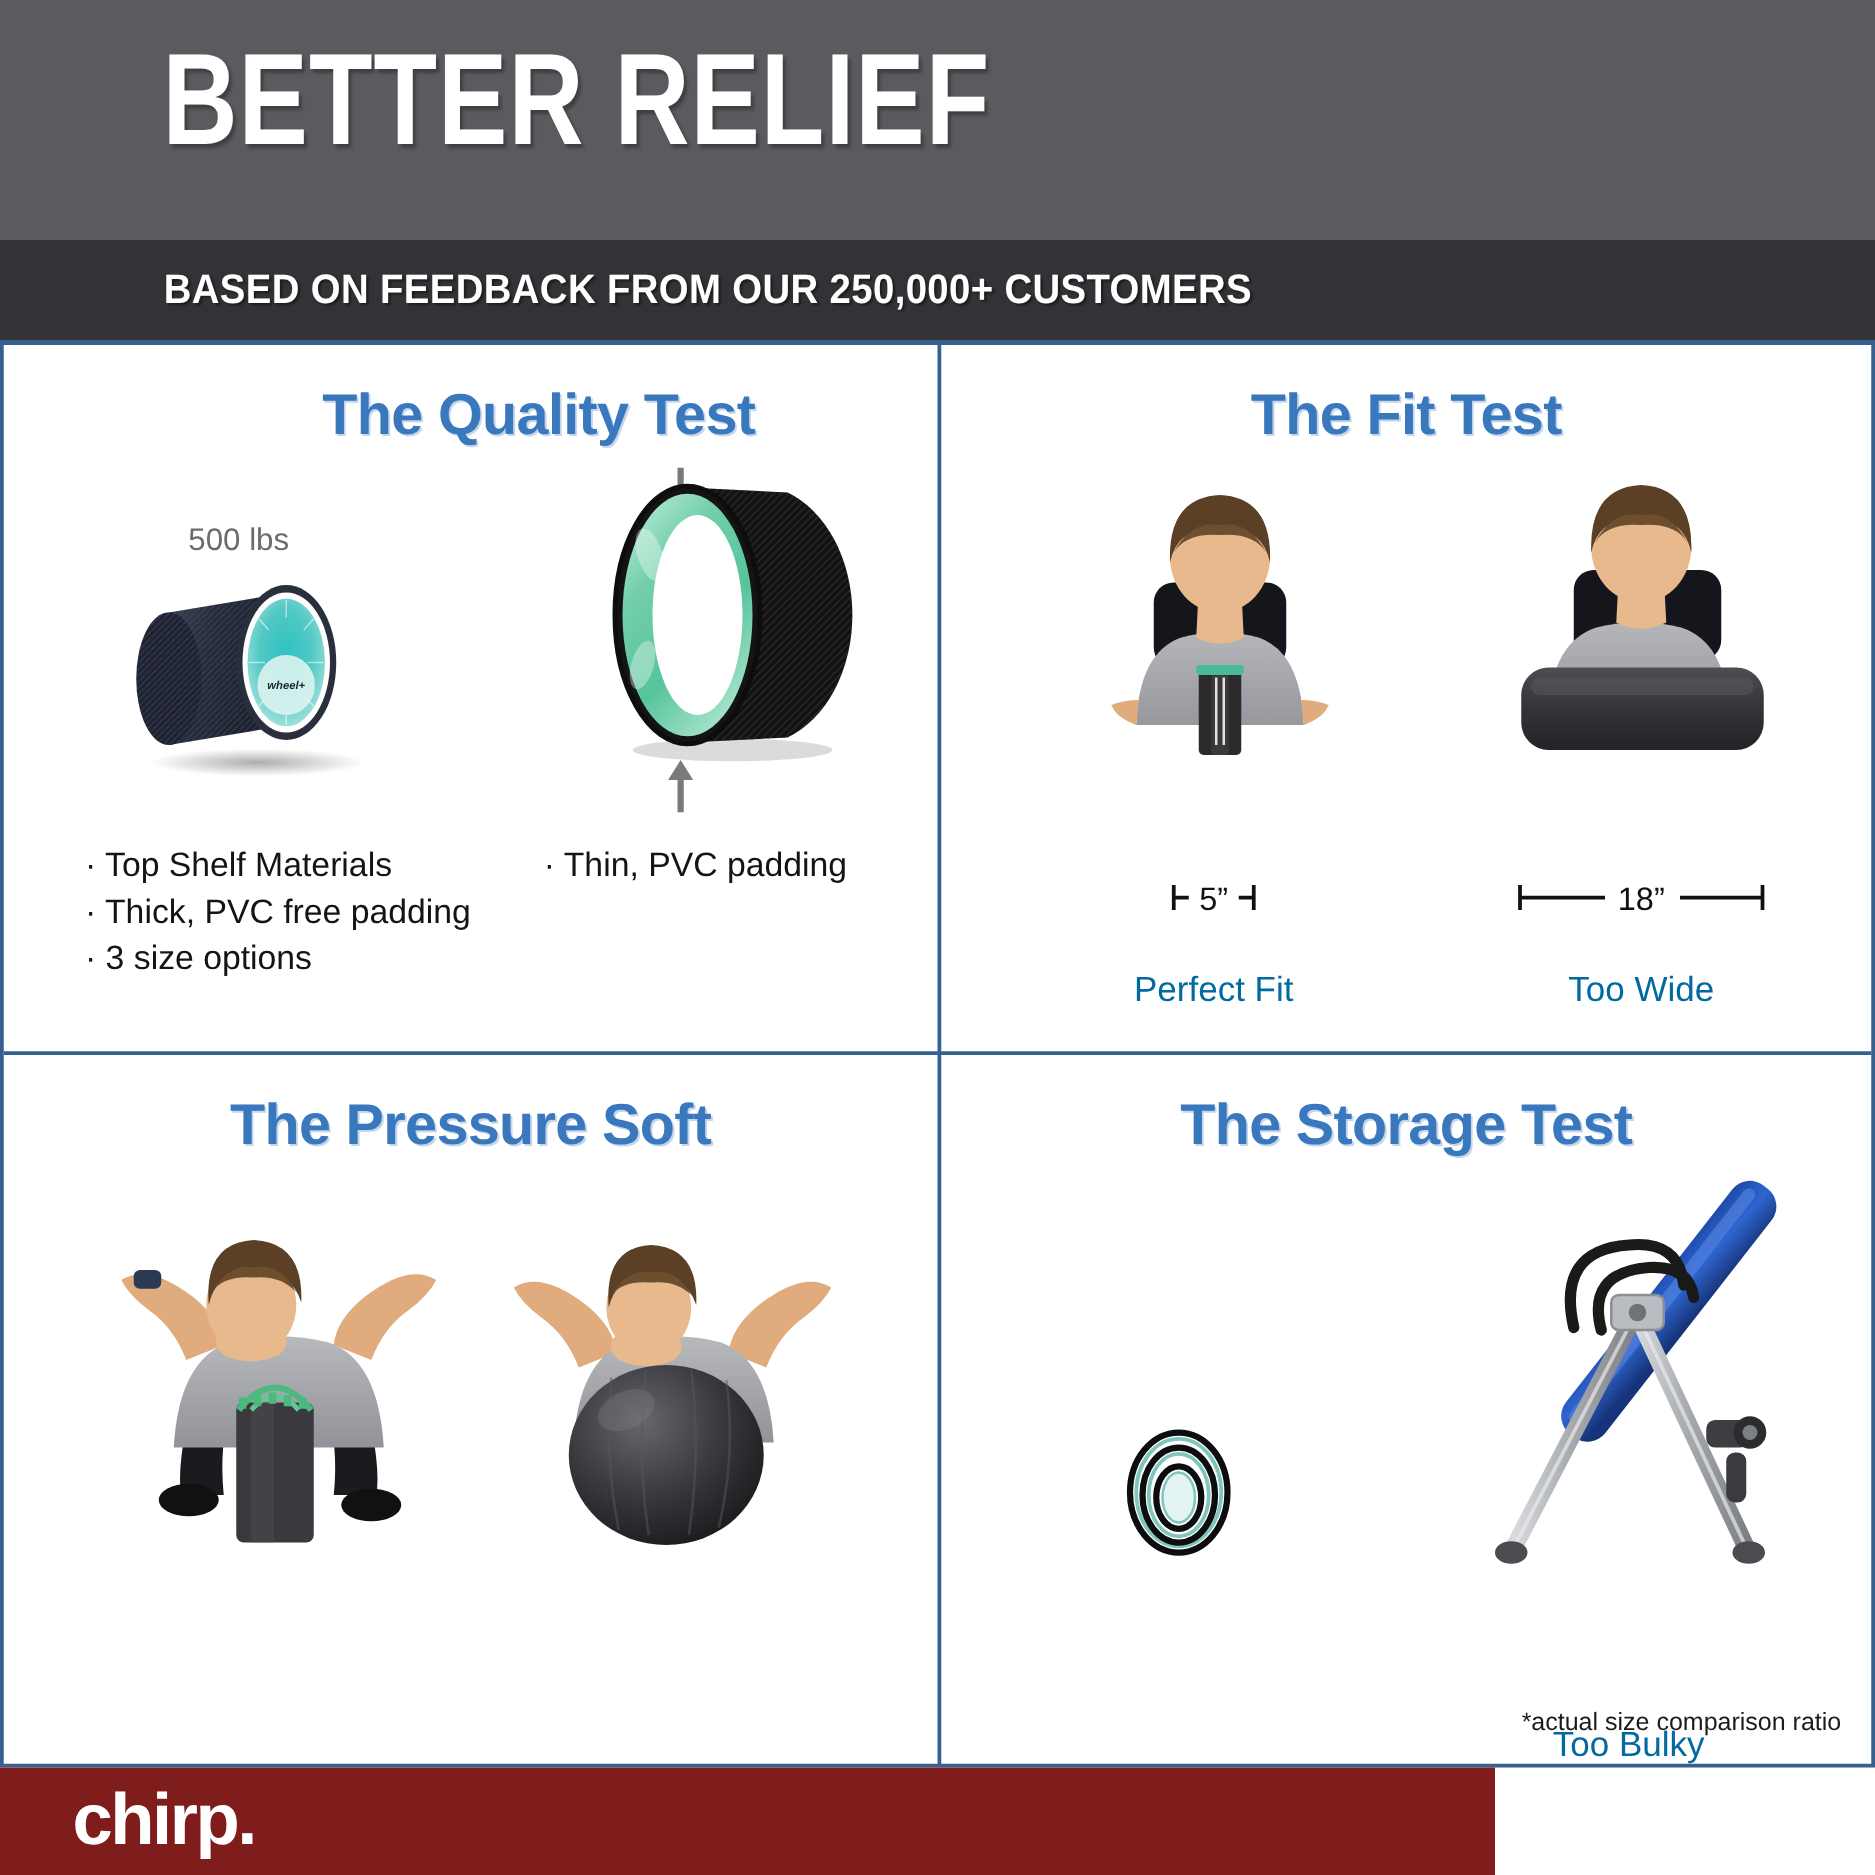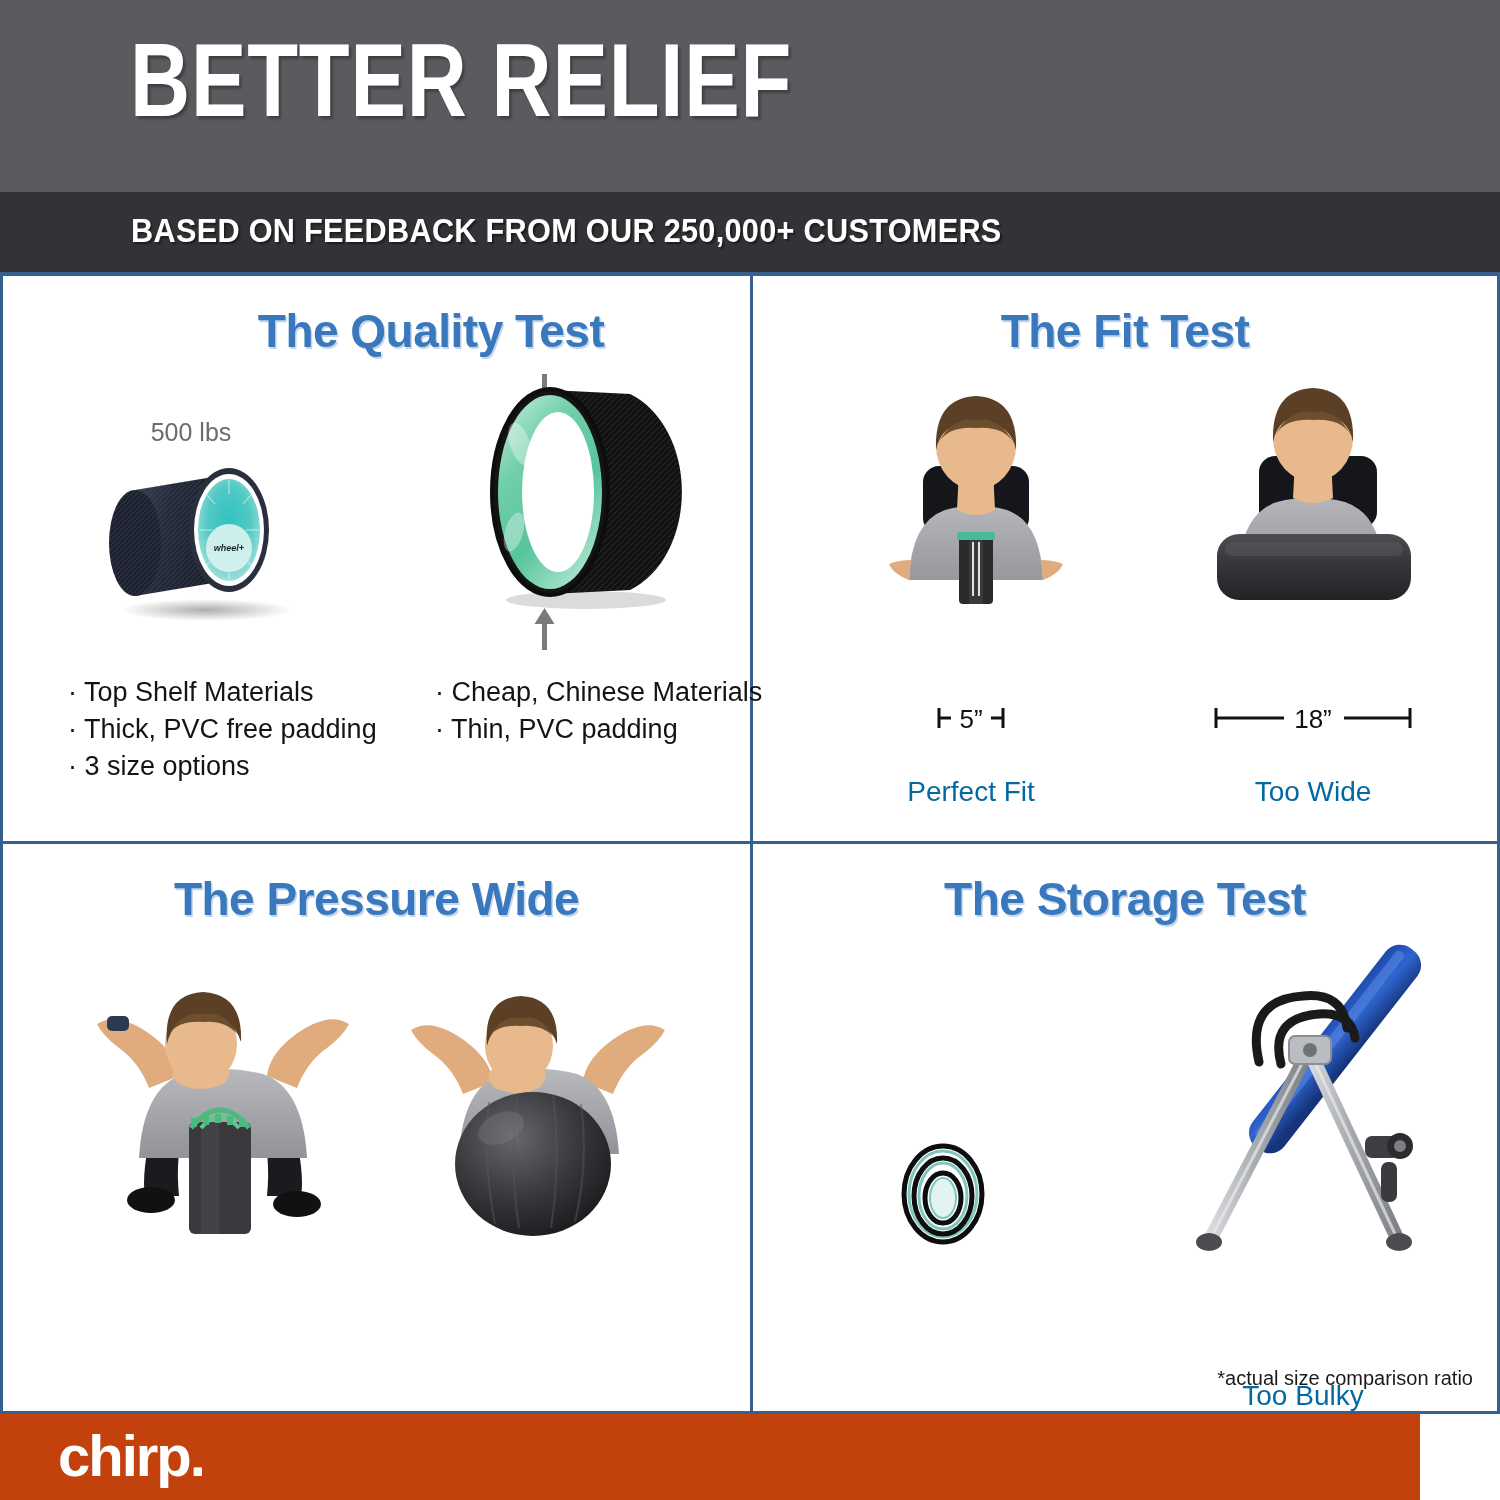--- a/index.html
+++ b/index.html
@@ -106,22 +106,22 @@
   .st-b { position: absolute; left: 400px; top: 0; }
   .cap-st-a { position: absolute; left: 80px;  top: 440px; width: 240px; margin-top: 40px; }
   .cap-st-b { position: absolute; left: 400px; top: 440px; width: 300px; }
   .footnote {
     position: absolute; right: 24px; bottom: 22px;
     font-size: 20px; color: #1b1b1b; white-space: nowrap;
   }
 
   
   .footer {
-    position: absolute; left: 0; top: 1414px; width: 1420px; height: 86px;
-    background: #c2410c;
+    position: absolute; left: 0; top: 1414px; width: 1196px; height: 86px;
+    background: #7f1d1d;
   }
   .logo {
     position: absolute; left: 58px; top: 12px;
     font-size: 58px; line-height: 60px; font-weight: 700; color: #ffffff;
     letter-spacing: -2px;
   }
 </style>
 </head>
 <body>
 
@@ -234,21 +234,20 @@
         </svg>
       </div>
 
       <div class="lists">
         <div class="bullets list-left">
           <div>· Top Shelf Materials</div>
           <div>· Thick, PVC free padding</div>
           <div>· 3 size options</div>
         </div>
         <div class="bullets list-right">
-          <div>· Cheap, Chinese Materials</div>
           <div>· Thin, PVC padding</div>
         </div>
       </div>
     </div>
 
     <div class="quad q-tr">
       <div class="q-title">The Fit Test</div>
 
       <div class="figs">
 
@@ -325,21 +324,21 @@
             <text x="125" y="26" font-family="Liberation Sans, sans-serif" font-size="26" font-weight="400" fill="#111" text-anchor="middle">18”</text>
           </svg>
         </div>
 
         <div class="caption cap-fit-a">Perfect Fit</div>
         <div class="caption cap-fit-b">Too Wide</div>
       </div>
     </div>
 
     <div class="quad q-bl">
-      <div class="q-title">The Pressure Wide</div>
+      <div class="q-title">The Pressure Soft</div>
 
       <div class="figs">
 
         <svg class="pr-a" width="300" height="270" viewBox="0 0 300 270">
           <defs>
             <linearGradient id="shirt3" x1="0" y1="0" x2="0" y2="1">
               <stop offset="0" stop-color="#b7b9bd"></stop>
                 <stop offset="1" stop-color="#919398"></stop>
             </linearGradient>
           </defs>

